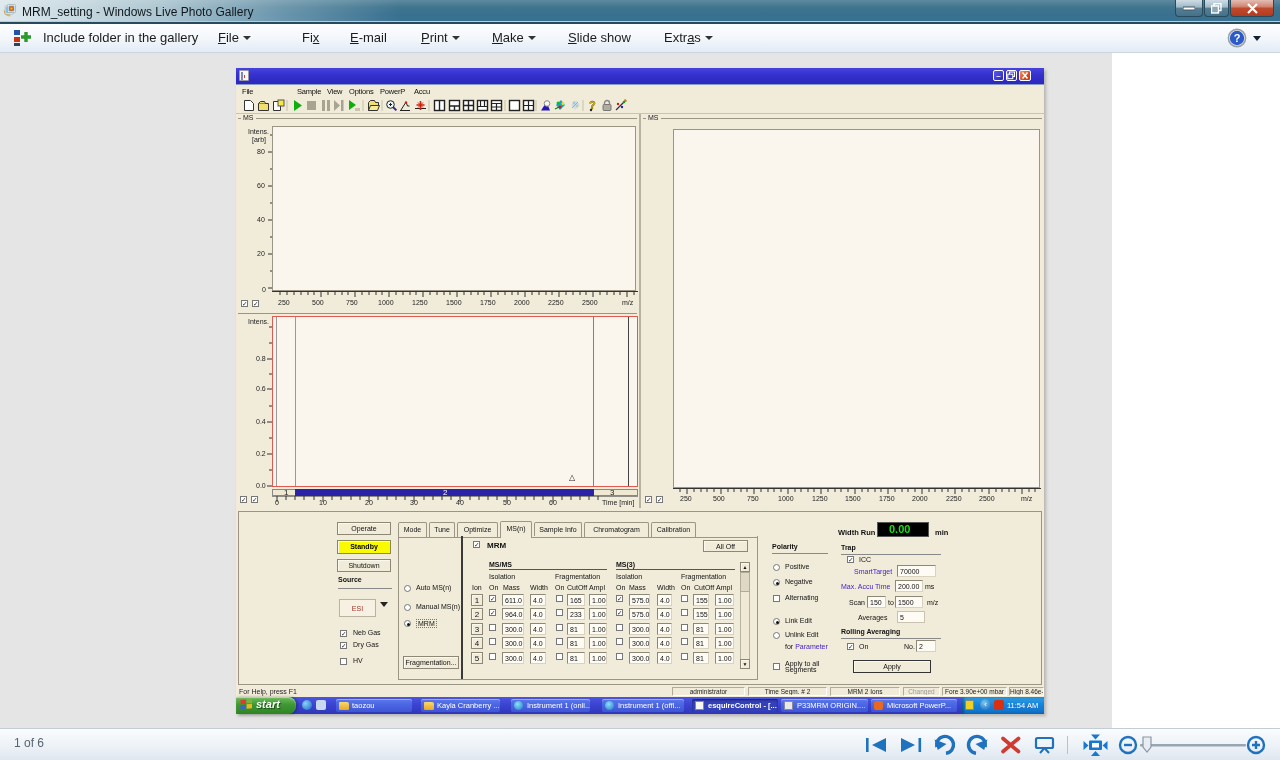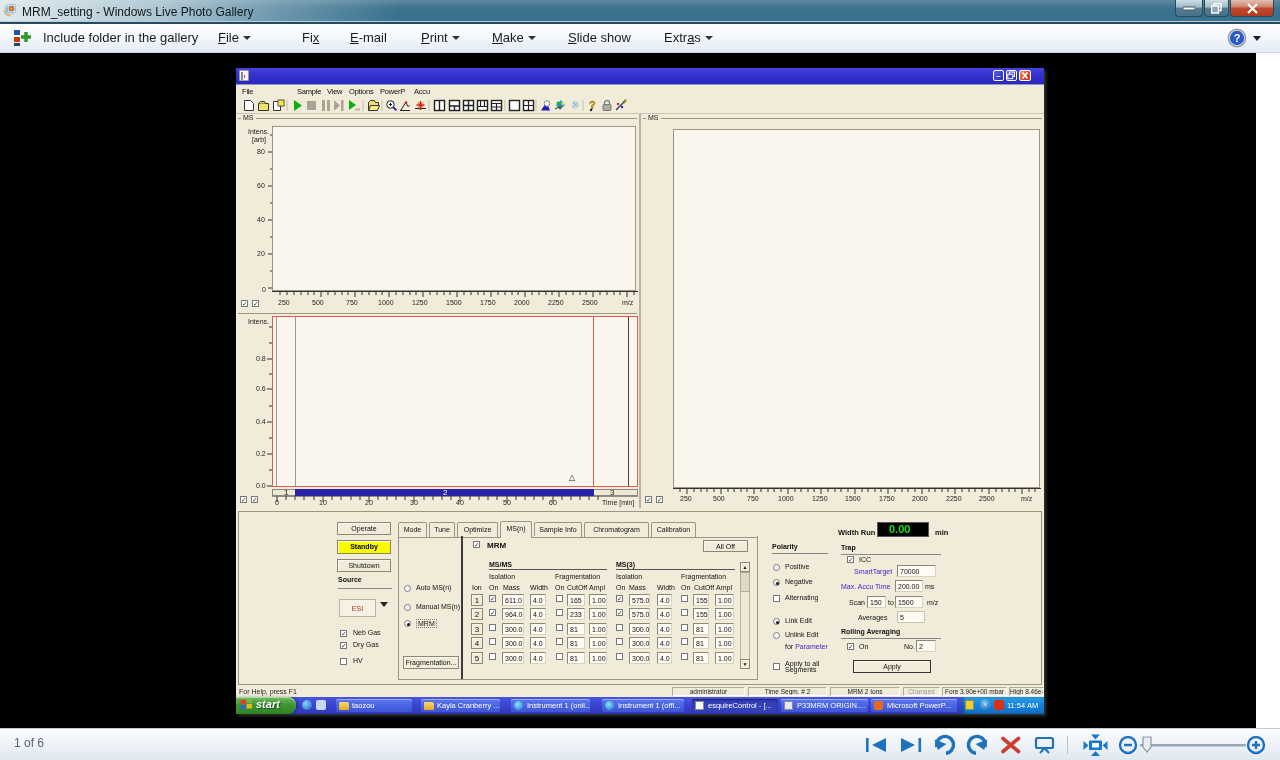--- a/index.html
+++ b/index.html
@@ -1,17 +1,17 @@
 <!DOCTYPE html>
 <html><head>
 <meta charset="utf-8">
 <style>
 * { margin:0; padding:0; box-sizing:border-box; }
 html,body { width:1280px; height:760px; overflow:hidden; font-family:"Liberation Sans", sans-serif; }
-#page { position:relative; width:1256px; height:760px; background:#000000; }
+#page { position:relative; width:1112px; height:760px; background:#e5e5e5; }
 
 
 #titlebar { position:absolute; left:0; top:0; width:1280px; height:24px;
   background:linear-gradient(180deg,#5d8aa0 0%,#41758f 30%,#387090 60%,#3a7291 100%);
   overflow:hidden;
 }
 #titlebar .glow { position:absolute; left:0; top:0; width:400px; height:24px;
   background:linear-gradient(90deg, rgba(240,246,248,0.9) 0%, rgba(222,234,238,0.7) 40%, rgba(200,220,228,0.35) 70%, rgba(120,160,180,0) 100%);
 }
 #titlebar .botline1 { position:absolute; left:0; bottom:2px; width:100%; height:1px; background:#b8cdd6; }
@@ -754,21 +754,21 @@
           <rect x="6.6" y="5.7" width="5.4" height="4.4" fill="#e8b820" transform="skewY(-4)"></rect>
         </svg>
         <span>start</span>
       </div>
       <div style="position:absolute;left:66px;top:3px;width:10px;height:10px;border-radius:5px;background:radial-gradient(circle at 35% 35%,#8ad0f8,#1565c0);"></div>
       <div style="position:absolute;left:80px;top:3px;width:10px;height:10px;background:#c8d8f0;border-radius:2px;"></div>
       <div class="tsk" style="left:100px;width:76px;"><span class="fold"></span>taozou</div>
       <div class="tsk" style="left:185px;width:79px;"><span class="fold"></span>Kayla Cranberry ...</div>
       <div class="tsk" style="left:275px;width:79px;"><span class="ico1"></span>Instrument 1 (onli...</div>
       <div class="tsk" style="left:366px;width:82px;"><span class="ico1"></span>Instrument 1 (offl...</div>
-      <div class="tsk active" style="left:456px;width:86px;"><span class="ico2"></span>esquireControl - [...</div>
+      <div class="tsk active" style="left:456px;width:86px;font-weight:bold;"><span class="ico2"></span>esquireControl - [...</div>
       <div class="tsk" style="left:545px;width:87px;"><span class="ico3"></span>P33MRM ORIGIN....</div>
       <div class="tsk" style="left:635px;width:86px;"><span class="ico4"></span>Microsoft PowerP...</div>
       <div id="tray">
         <div style="position:absolute;left:3px;top:3px;width:9px;height:10px;background:#f0d020;border:1px solid #887;"></div>
         <div style="position:absolute;left:18px;top:2px;width:11px;height:11px;border-radius:6px;background:radial-gradient(circle at 40% 35%,#7ec8f0,#1060b8);color:#fff;font-size:8px;text-align:center;line-height:11px;">‹</div>
         <div style="position:absolute;left:32px;top:3px;width:10px;height:10px;background:#d83010;border-radius:2px;"></div>
         <div style="position:absolute;left:45px;top:4px;font-size:7.5px;color:#fff;white-space:nowrap;">11:54 AM</div>
       </div>
     </div>
   </div>

